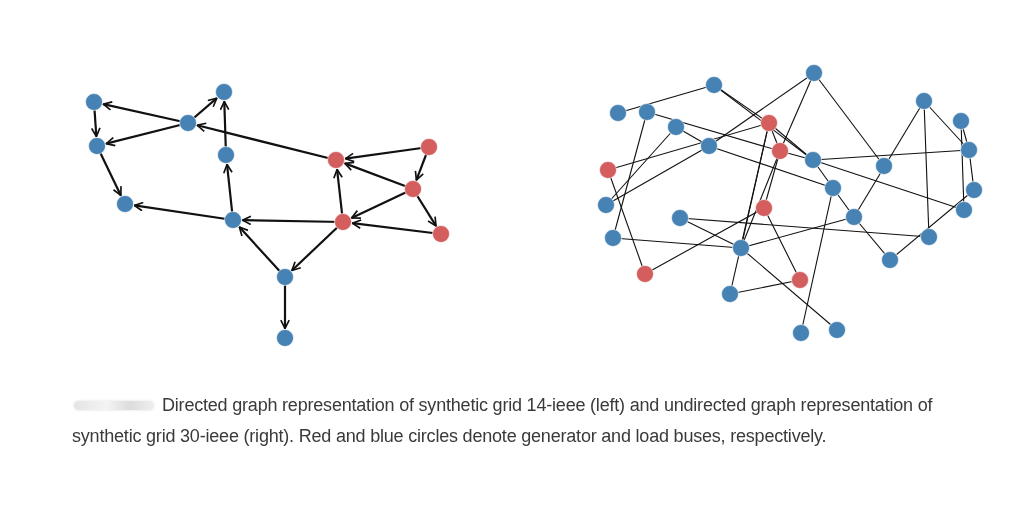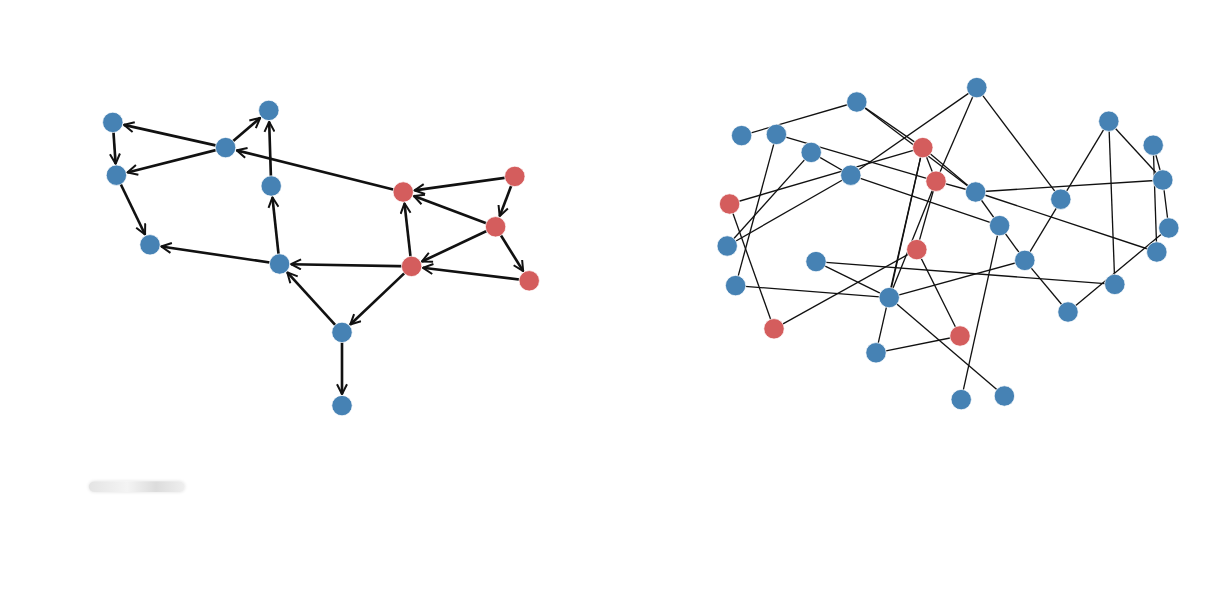--- a/index.html
+++ b/index.html
@@ -145,14 +145,14 @@
         <circle cx="645" cy="274" r="8.5" class="node" fill="#d45d5d"></circle>
         <circle cx="800" cy="280" r="8.5" class="node" fill="#d45d5d"></circle>
         <circle cx="730" cy="294" r="8.5" class="node" fill="#4682b4"></circle>
         <circle cx="801" cy="333" r="8.5" class="node" fill="#4682b4"></circle>
         <circle cx="837" cy="330" r="8.5" class="node" fill="#4682b4"></circle>
       </g>
   </g>
 </svg>
 
 <div id="caption">
-  <span class="redacted-label"></span>
+  <span class="redacted-label"></span><span>Directed graph representation of synthetic grid 14-ieee (left) and undirected graph representation of synthetic grid 30-ieee (right). Red and blue circles denote generator and load buses, respectively.</span>
 </div>
 
 </body></html>

